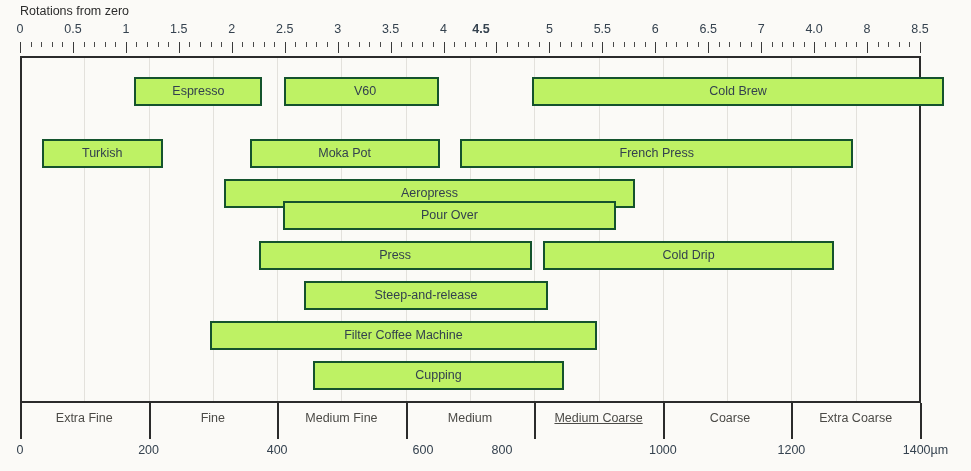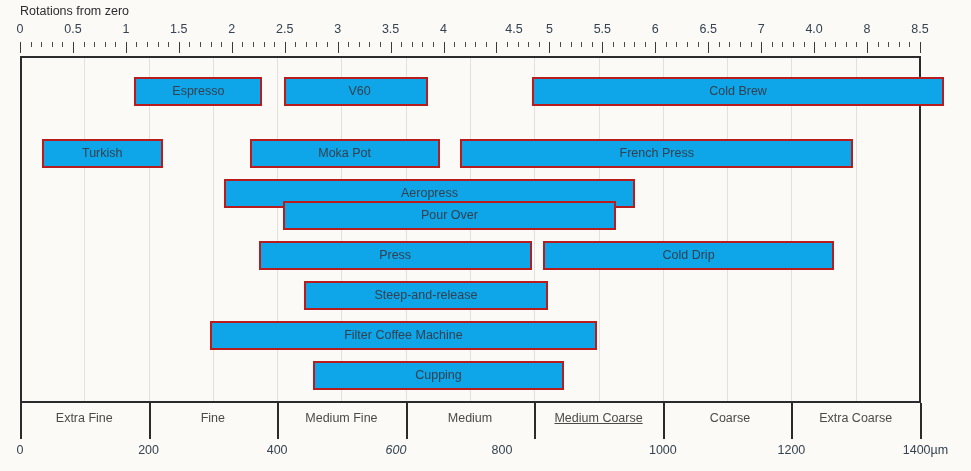--- a/index.html
+++ b/index.html
@@ -84,22 +84,22 @@
     position: absolute;
     top: 2px;
     width: 1px;
     height: 343px;
     background: #e3e1dc;
   }
   .bar {
     position: absolute;
     height: 29px;
     box-sizing: border-box;
-    border: 2px solid #b91c1c;
-    background: #0ea5e9;
+    border: 2px solid #14532d;
+    background: #bef264;
     display: flex;
     align-items: center;
     justify-content: center;
   }
   .bar-label {
     font-size: 12.5px;
     color: #33414e;
     white-space: nowrap;
     line-height: 1;
   }
@@ -156,21 +156,21 @@
 <div id="top-tick-labels">
     <div class="top-tick-label" style="left: 20px;">0</div>
     <div class="top-tick-label" style="left: 72.9412px;">0.5</div>
     <div class="top-tick-label" style="left: 125.882px;">1</div>
     <div class="top-tick-label" style="left: 178.824px;">1.5</div>
     <div class="top-tick-label" style="left: 231.765px;">2</div>
     <div class="top-tick-label" style="left: 284.706px;">2.5</div>
     <div class="top-tick-label" style="left: 337.647px;">3</div>
     <div class="top-tick-label" style="left: 390.588px;">3.5</div>
     <div class="top-tick-label" style="left: 443.529px;">4</div>
-    <div class="top-tick-label" style="left: 514px;">4.5</div>
+    <div class="top-tick-label" style="left: 481px; font-weight: bold;">4.5</div>
     <div class="top-tick-label" style="left: 549.412px;">5</div>
     <div class="top-tick-label" style="left: 602.353px;">5.5</div>
     <div class="top-tick-label" style="left: 655.294px;">6</div>
     <div class="top-tick-label" style="left: 708.235px;">6.5</div>
     <div class="top-tick-label" style="left: 761.176px;">7</div>
     <div class="top-tick-label" style="left: 814.118px;">4.0</div>
     <div class="top-tick-label" style="left: 867.059px;">8</div>
     <div class="top-tick-label" style="left: 920px;">8.5</div>
   </div>
 <div id="top-ruler">
@@ -278,21 +278,21 @@
       <div class="gridline" style="left: 791px;"></div>
       <div class="gridline" style="left: 856px;"></div>
     </div>
   <div id="plot-frame-top"></div>
   <div id="plot-frame-left"></div>
   <div id="plot-frame-right"></div>
   <div id="bars-layer">
       <div class="bar" style="left: 134.429px; width: 127.929px; top: 21px;">
         <span class="bar-label">Espresso</span>
       </div>
-      <div class="bar" style="left: 283.571px; width: 144px; top: 21px; padding-left: 8px;">
+      <div class="bar" style="left: 283.571px; width: 155px; top: 21px; padding-left: 8px;">
         <span class="bar-label">V60</span>
       </div>
       <div class="bar" style="left: 531.714px; width: 412.714px; top: 21px;">
         <span class="bar-label">Cold Brew</span>
       </div>
       <div class="bar" style="left: 41.8571px; width: 120.857px; top: 83px;">
         <span class="bar-label">Turkish</span>
       </div>
       <div class="bar" style="left: 249.5px; width: 190.286px; top: 83px;">
         <span class="bar-label">Moka Pot</span>
@@ -340,18 +340,18 @@
     <div class="cat-label" style="left: 730px; text-align: right;">Coarse</div>
     <div class="cat-divider" style="left: 791px;"></div>
     <div class="cat-label" style="left: 855.714px;">Extra Coarse</div>
     <div class="cat-divider" style="left: 920px;"></div>
   </div>
 
 <div id="bottom-tick-labels">
     <div class="bot-tick-label" style="left: 20px;">0</div>
     <div class="bot-tick-label" style="left: 148.571px;">200</div>
     <div class="bot-tick-label" style="left: 277.143px;">400</div>
-    <div class="bot-tick-label" style="left: 396px; font-style: italic;">600</div>
+    <div class="bot-tick-label" style="left: 423px;">600</div>
     <div class="bot-tick-label" style="left: 502px;">800</div>
     <div class="bot-tick-label" style="left: 662.857px;">1000</div>
     <div class="bot-tick-label" style="left: 791.429px;">1200</div>
     <div class="bot-tick-label" style="left: 920px; transform: translateX(-38%);">1400µm</div>
   </div>
 
 </body></html>

